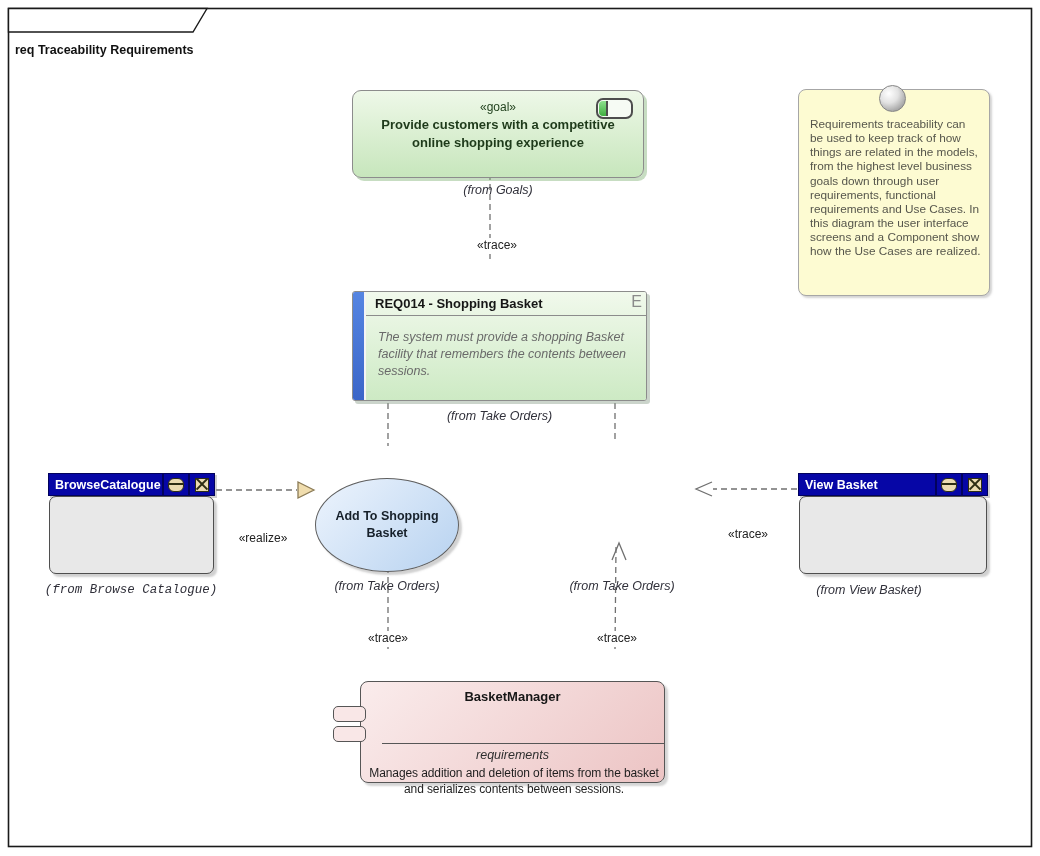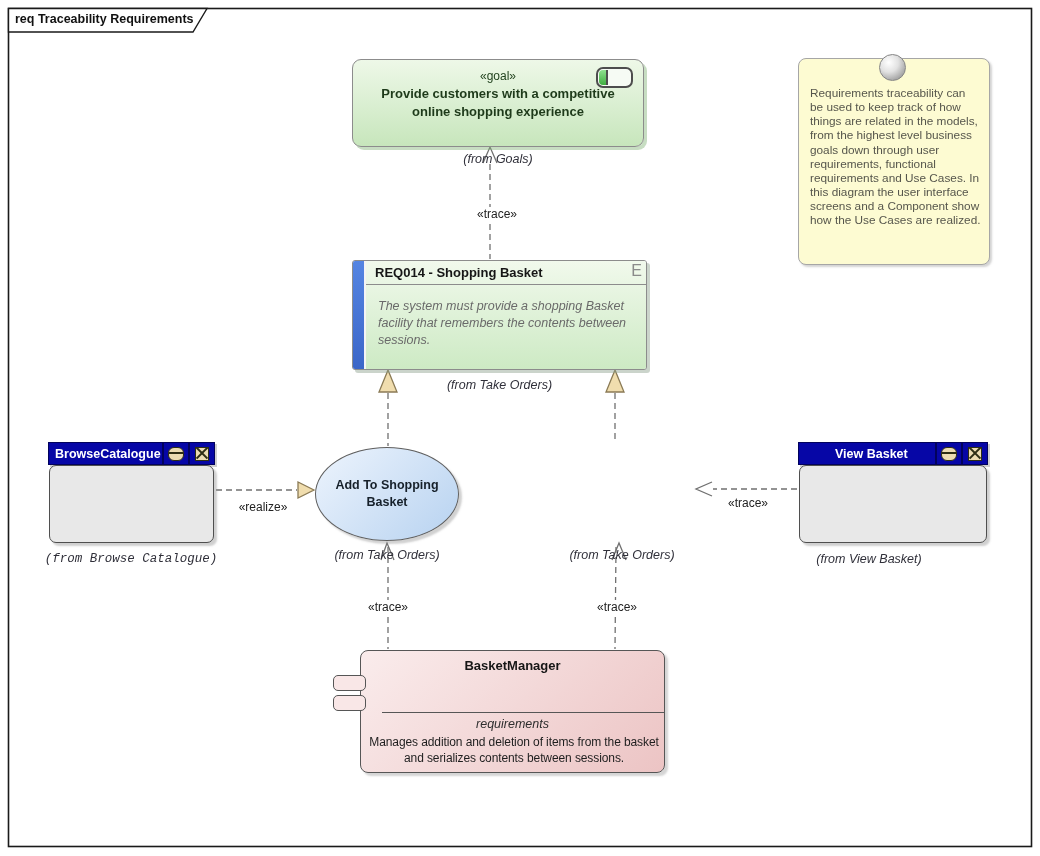--- a/index.html
+++ b/index.html
@@ -4,21 +4,21 @@
 <style>
   * { margin: 0; padding: 0; box-sizing: border-box; }
   html, body { background: #ffffff; }
   body { font-family: "Liberation Sans", sans-serif; }
   #canvas {
     position: relative; width: 1040px; height: 856px;
     background: #ffffff; overflow: hidden;
   }
   #connector-layer { position: absolute; left: 0; top: 0; width: 1040px; height: 856px; }
 
-  .abs { position: absolute; }
+  .abs { position: absolute; margin-top: 31px; }
 
   
   .frame-tab-label {
     left: 15px; top: 12px; font-size: 12.5px; font-weight: bold; color: #111;
     white-space: nowrap;
   }
 
   
   .from-label {
     font-style: italic; font-size: 12.5px; color: #30303a; text-align: center;
@@ -117,26 +117,26 @@
     background: #2e2e14;
   }
   .icon-close::before { transform: rotate(45deg); }
   .icon-close::after { transform: rotate(-45deg); }
   .screen-body {
     background: #e8e8e8; border: 1.2px solid #4f4f4f; border-radius: 7px;
     box-shadow: 3px 3px 2px rgba(150,150,150,0.45);
   }
   .sc1-bar  { left: 48px;  top: 442px; width: 167px; }
   .sc1-body { left: 49px;  top: 465px; width: 165px; height: 78px; }
-  .sc2-bar  { left: 798px; top: 442px; width: 190px; padding-left: 30px; }
+  .sc2-bar  { left: 798px; top: 442px; width: 190px; }
   .sc2-body { left: 799px; top: 465px; width: 188px; height: 78px; }
 
   
   .component {
-    left: 360px; top: 650px; width: 305px; height: 123px;
+    left: 360px; top: 650px; width: 305px; height: 102px;
     border: 1.4px solid #565656; border-radius: 8px;
     background: linear-gradient(135deg, #faecec 0%, #ecc4c4 100%);
     box-shadow: 3px 3px 2px rgba(150,150,150,0.4);
   }
   .comp-title { width: 100%; text-align: center; margin-top: 7px; font-size: 13px; font-weight: bold; color: #161616; }
   .comp-sep { position: absolute; left: 21px; right: -1px; top: 61px; border-top: 1.3px solid #565656; }
   .comp-req-label { position: absolute; top: 66px; width: 100%; text-align: center; font-size: 12.5px; font-style: italic; color: #2e2e2e; }
   .comp-desc { position: absolute; top: 84px; left: 5px; right: 2px; font-size: 12px; color: #1e1e1e; line-height: 1.32; letter-spacing: -0.1px; text-align: center; }
   .comp-lug {
     position: absolute; width: 33px; height: 16px;

